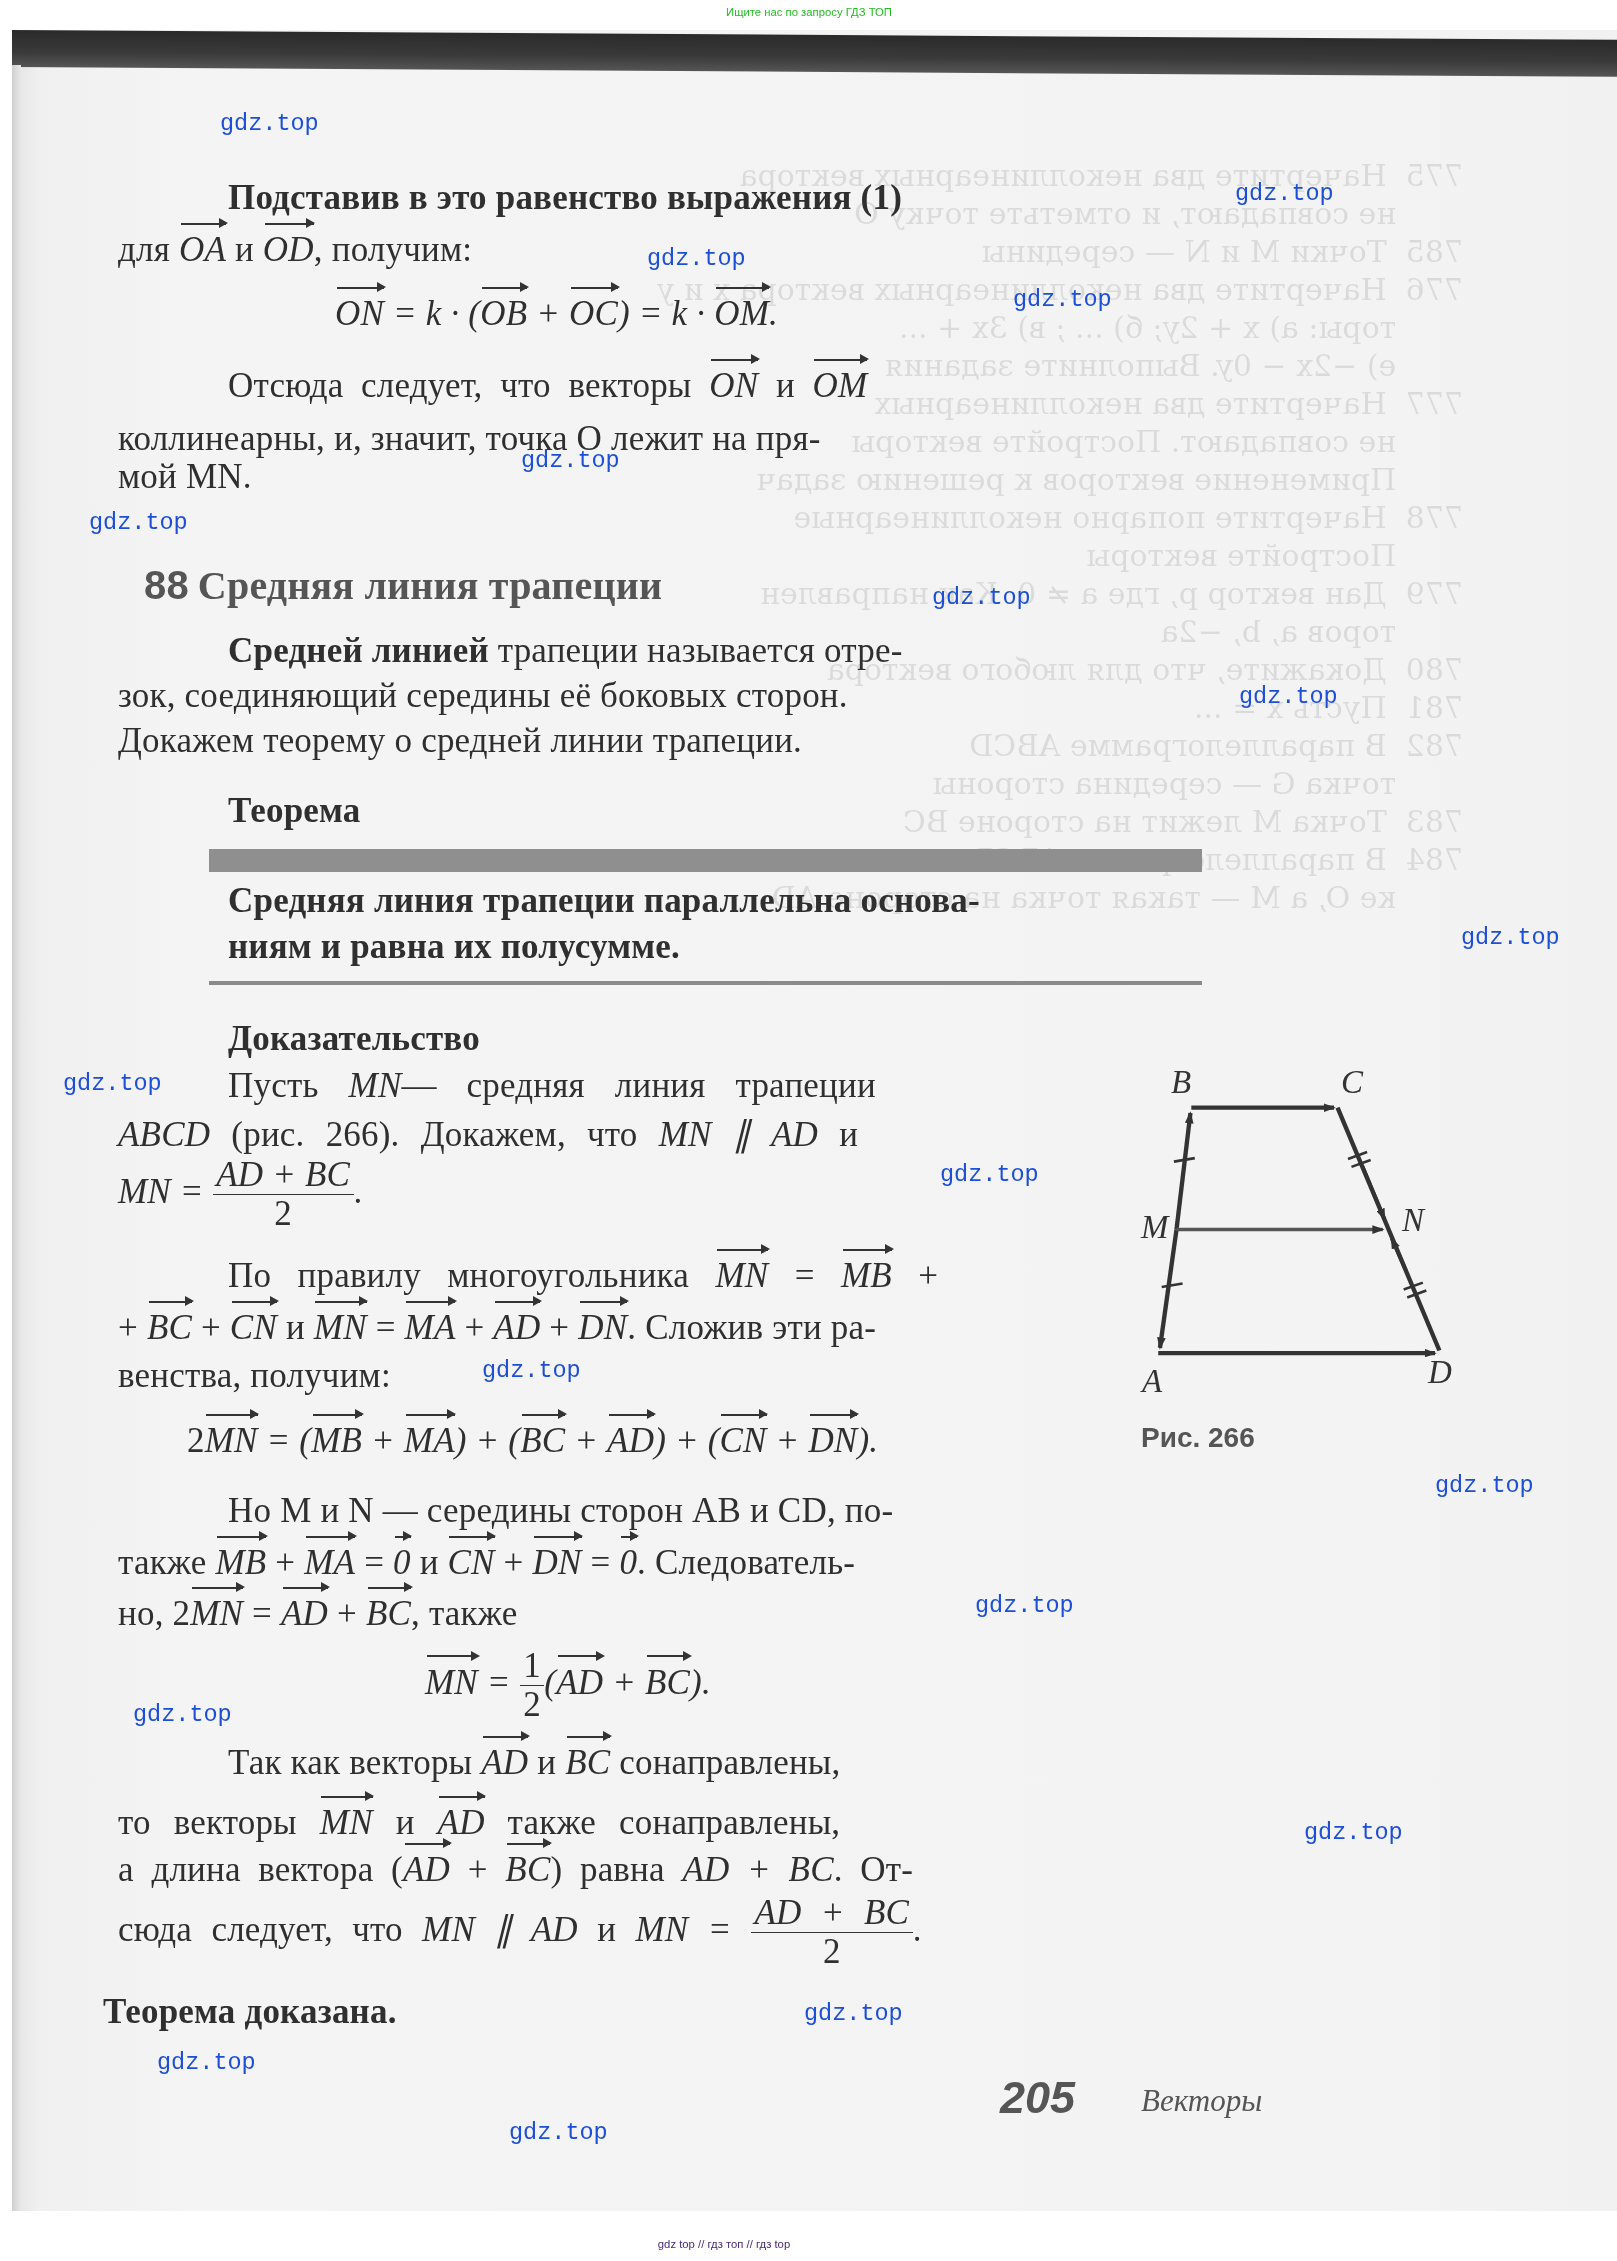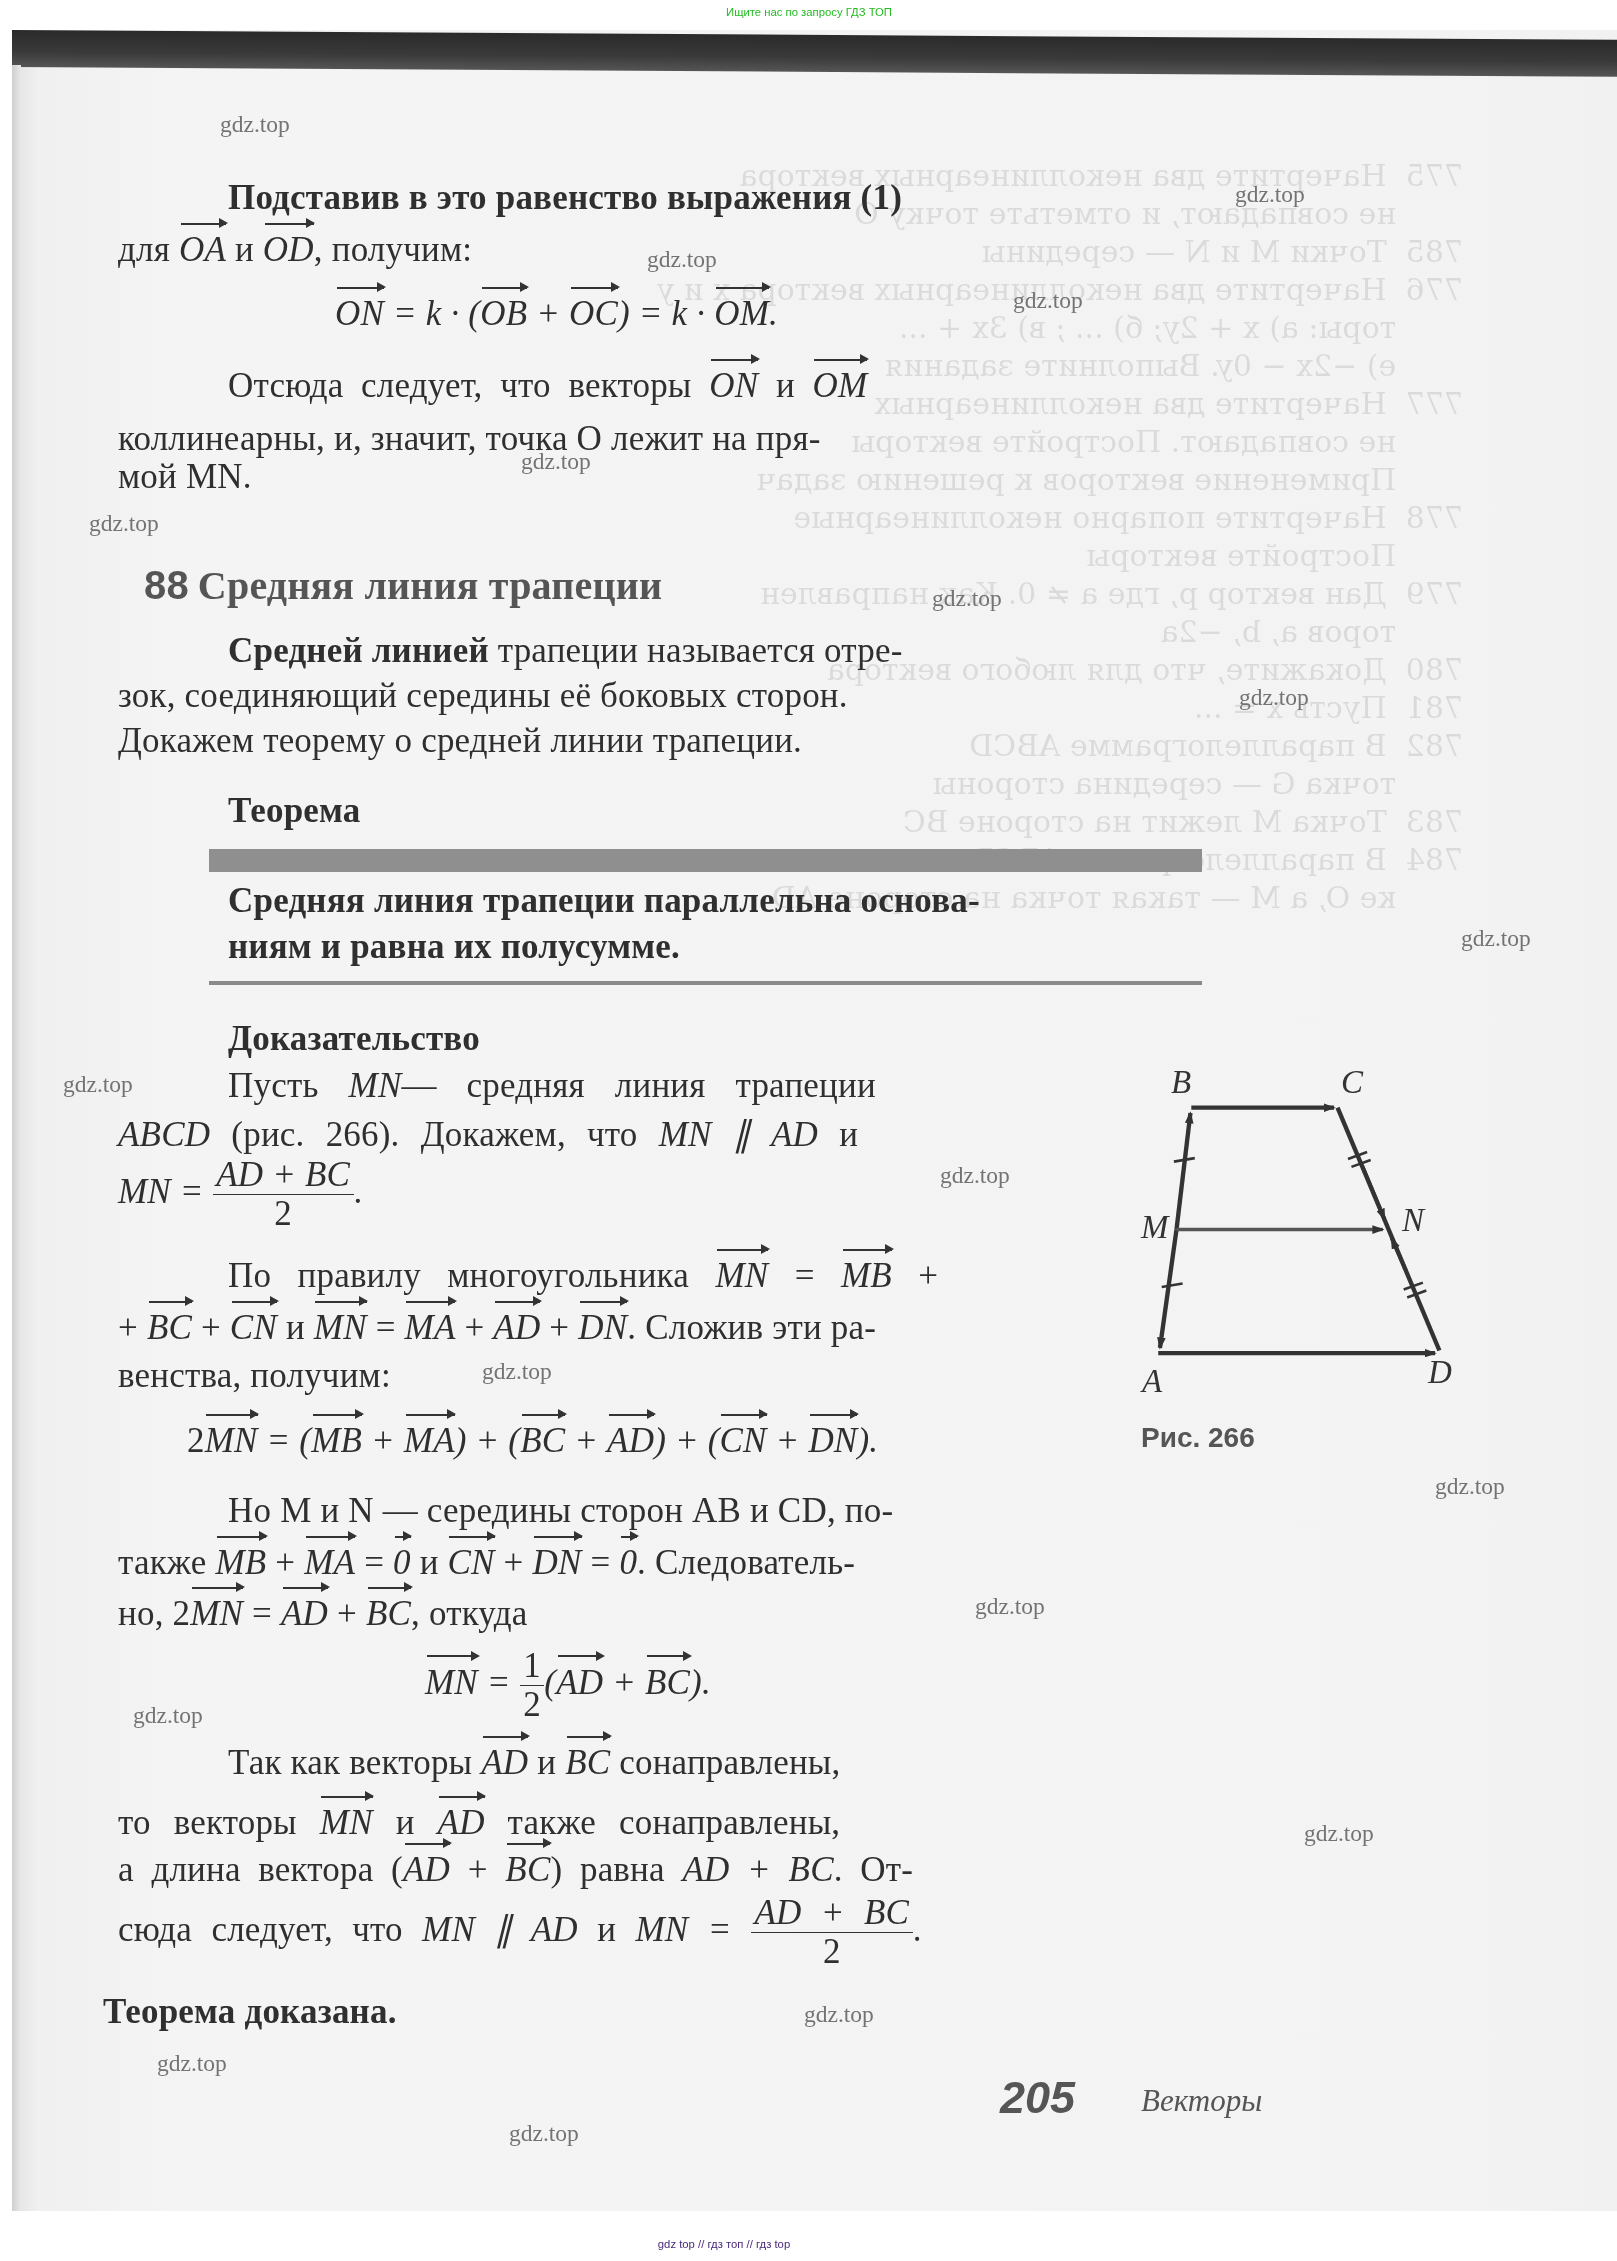--- a/index.html
+++ b/index.html
@@ -46,22 +46,22 @@
     border-left: 9.6px solid #333; border-top: 5.2px solid transparent; border-bottom: 5.2px solid transparent;
   }
   .frac { display: inline-block; vertical-align: middle; text-align: center; font-style: italic; }
   .frac .num { display: block; border-bottom: 1.7px solid #333; padding: 0 3.5px; line-height: 38px; }
   .frac .den { display: block; font-style: normal; line-height: 38px; }
   .section-num { font-family: "Liberation Sans", sans-serif; font-weight: bold; color: #555; font-size: 40px; }
   .section-title { font-weight: bold; color: #555; font-size: 40px; }
   .theorem-bar-top { position: absolute; left: 209px; top: 849px; width: 993px; height: 22.6px; background: #8f8f8f; }
   .theorem-bar-bottom { position: absolute; left: 209px; top: 981px; width: 993px; height: 4.4px; background: #8a8a8a; }
   .wm {
-    position: absolute; font-family: Liberation Serif, serif; font-size: 23.5px;
-    color: #737373; line-height: 26px;
+    position: absolute; font-family: Liberation Mono, monospace; font-size: 23.5px;
+    color: #1d4ed8; line-height: 26px;
   }
   .footer-num { position: absolute; left: 1000px; top: 2072px; font-family: "Liberation Sans", sans-serif;
     font-weight: bold; font-style: italic; font-size: 45px; color: #555; }
   .footer-chapter { position: absolute; left: 1141px; top: 2083px; font-family: "Liberation Serif", serif;
     font-style: italic; font-size: 31px; color: #555; }
   .bottom-banner {
     position: absolute; left: 0; top: 2236px; width: 1448px; height: 25px; text-align: center;
     font-family: "Liberation Sans", sans-serif; font-size: 11.3px; color: #4a2a7a; line-height: 17.4px;
   }
   .fig-caption { position: absolute; left: 1141px; top: 1422px; font-family: "Liberation Sans", sans-serif;
@@ -160,21 +160,21 @@
 <div class="text" style="left:118px; top:1354px;">венства, получим:</div>
 <div class="text i" style="left:187px; top:1419px;">
   <span style="font-style:normal">2</span><span class="vec">MN</span><span> = (</span><span class="vec">MB</span><span> + </span><span class="vec">MA</span><span>) + (</span><span class="vec">BC</span><span> + </span><span class="vec">AD</span><span>) + (</span><span class="vec">CN</span><span> + </span><span class="vec">DN</span><span>).</span>
 </div>
 
 <div class="text" style="left:228px; top:1489px;">Но M и N — середины сторон AB и CD, по-</div>
 <div class="text" style="left:118px; top:1541px;">
   <span>также </span><span class="vec">MB</span><span> + </span><span class="vec">MA</span><span> = </span><span class="vec">0</span><span> и </span><span class="vec">CN</span><span> + </span><span class="vec">DN</span><span> = </span><span class="vec">0</span><span>. Следователь-</span>
 </div>
 <div class="text" style="left:118px; top:1592px;">
-  <span>но, 2</span><span class="vec">MN</span><span> = </span><span class="vec">AD</span><span> + </span><span class="vec">BC</span><span>, откуда</span>
+  <span>но, 2</span><span class="vec">MN</span><span> = </span><span class="vec">AD</span><span> + </span><span class="vec">BC</span><span>, также</span>
 </div>
 <div class="text i" style="left:425px; top:1647px;">
   <span class="vec">MN</span><span> = </span><span class="frac" style="font-style:normal"><span class="num">1</span><span class="den">2</span></span><span>(</span><span class="vec">AD</span><span> + </span><span class="vec">BC</span><span>).</span>
 </div>
 
 <div class="text" style="left:228px; top:1741px;">
   <span>Так как векторы </span><span class="vec">AD</span><span> и </span><span class="vec">BC</span><span> сонаправлены,</span>
 </div>
 <div class="text" style="left:118px; top:1801px; word-spacing:14px;">
   <span>то векторы </span><span class="vec">MN</span><span> и </span><span class="vec">AD</span><span> также сонаправлены,</span>

